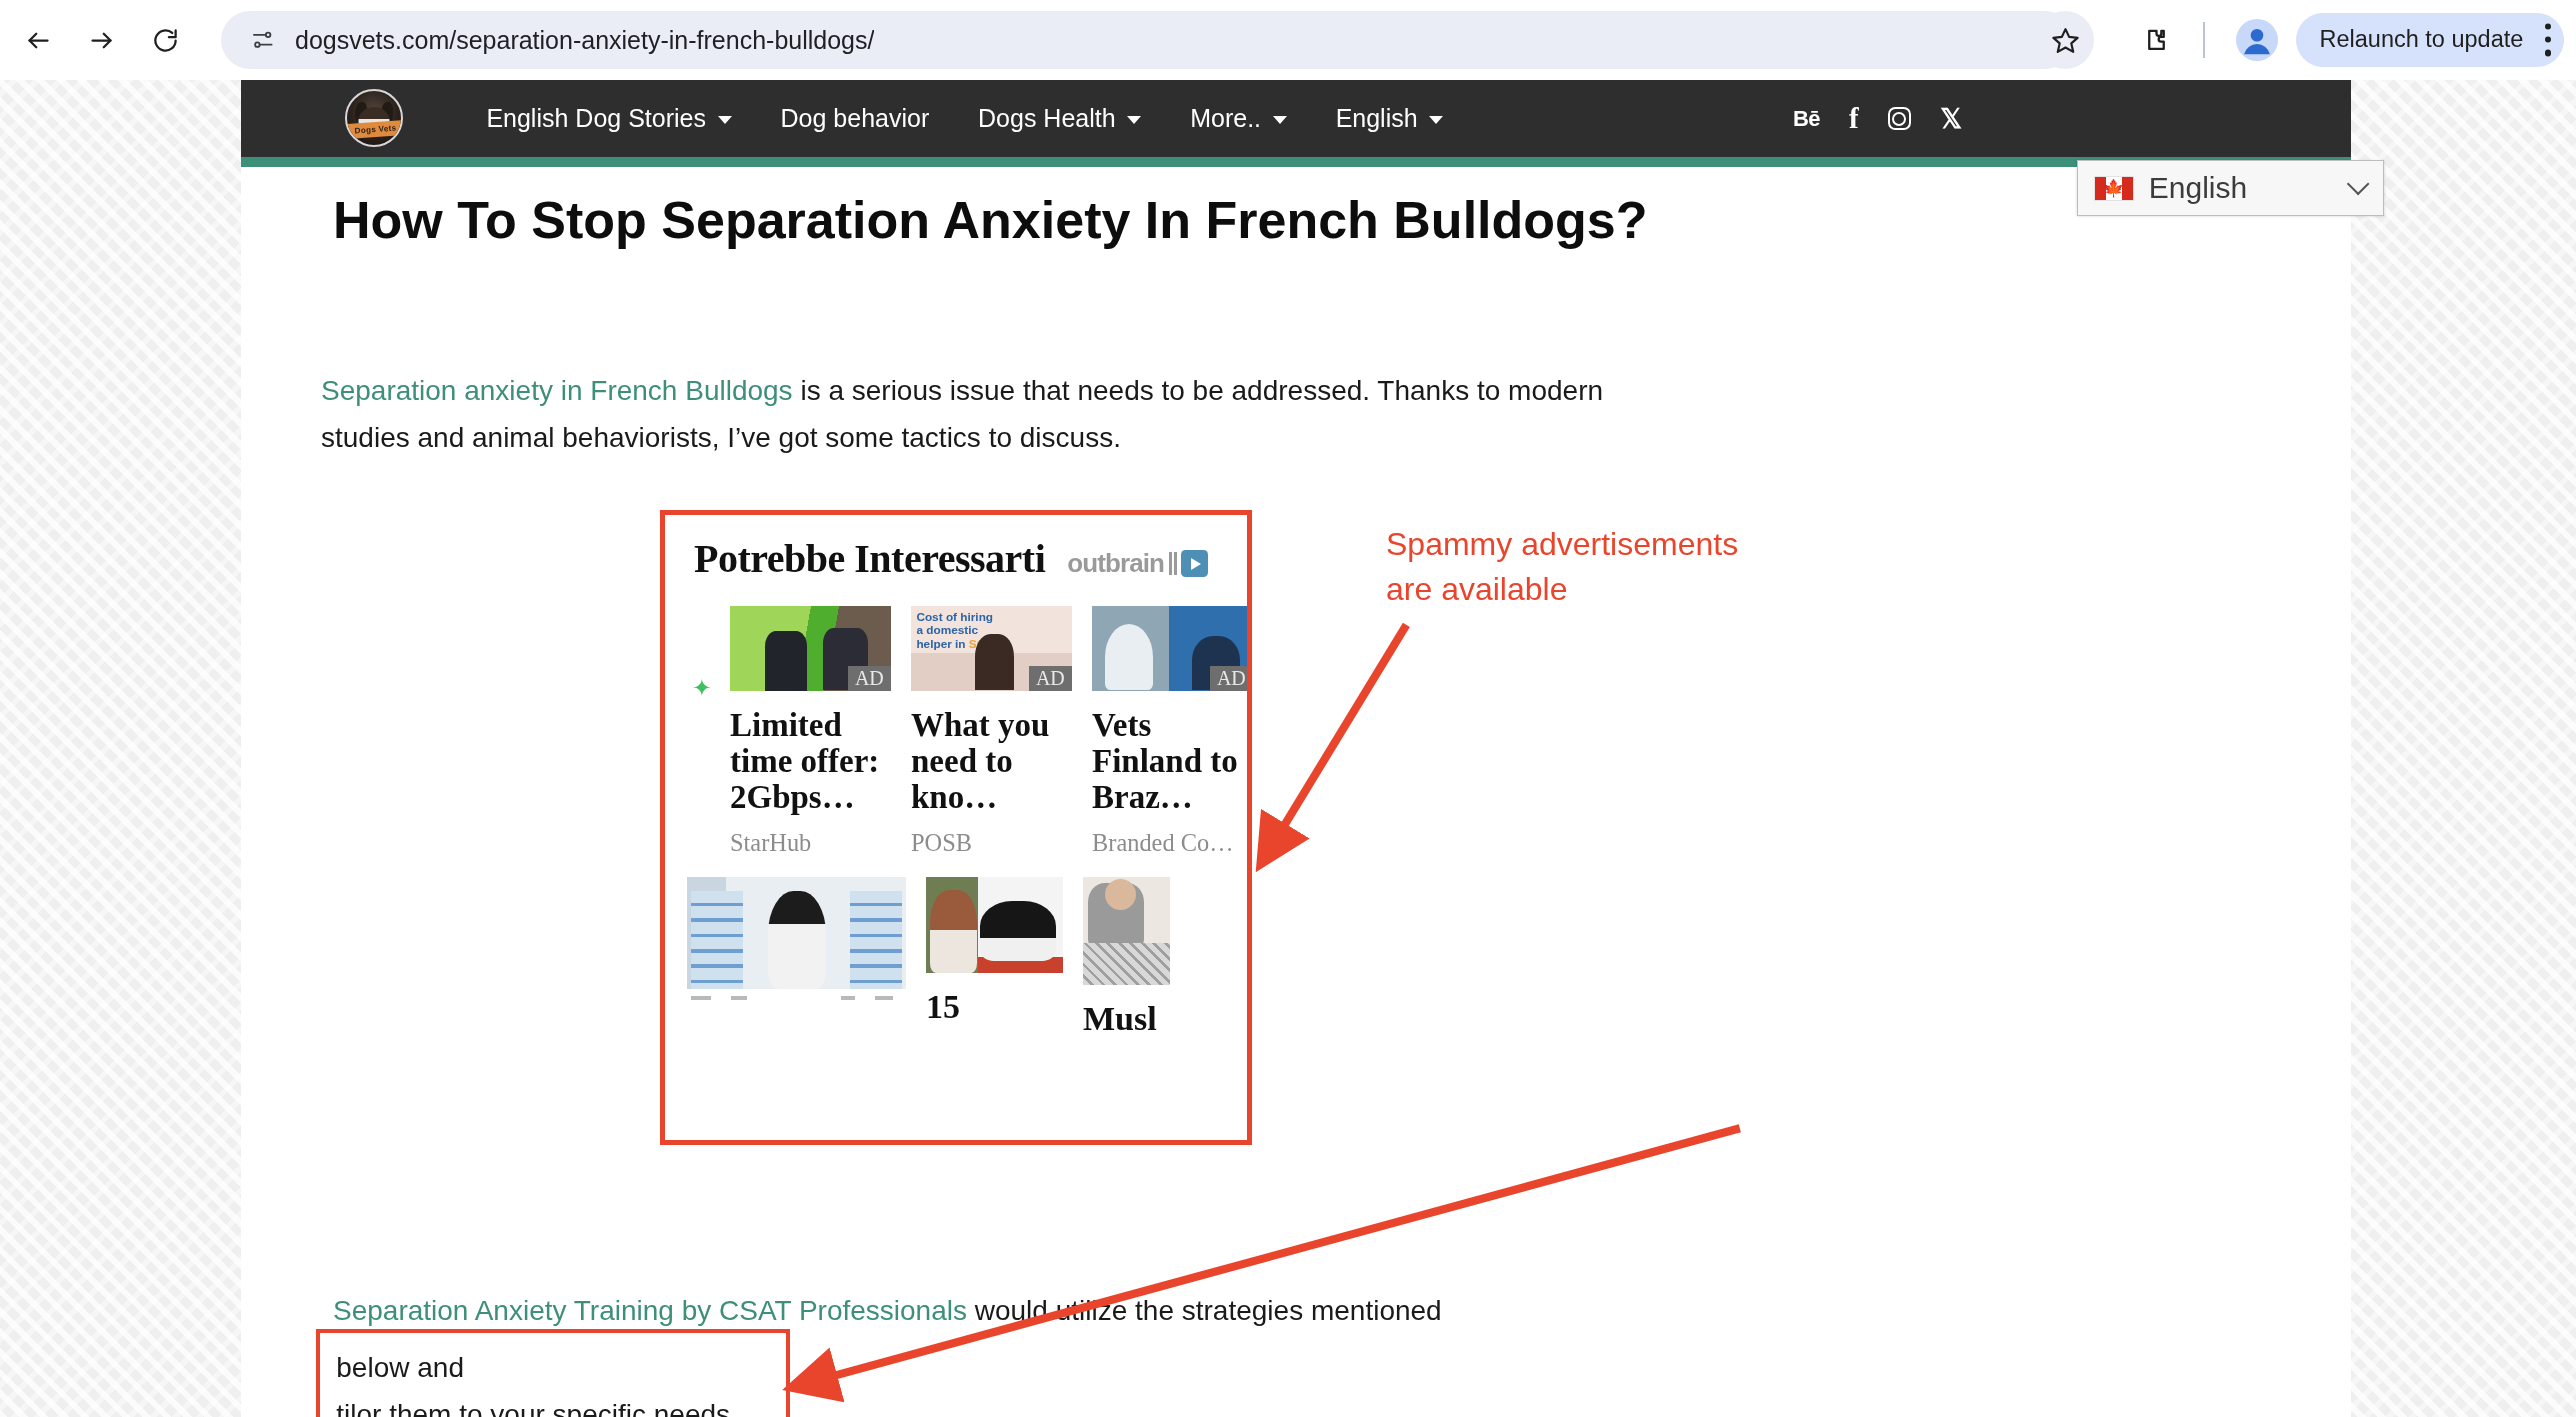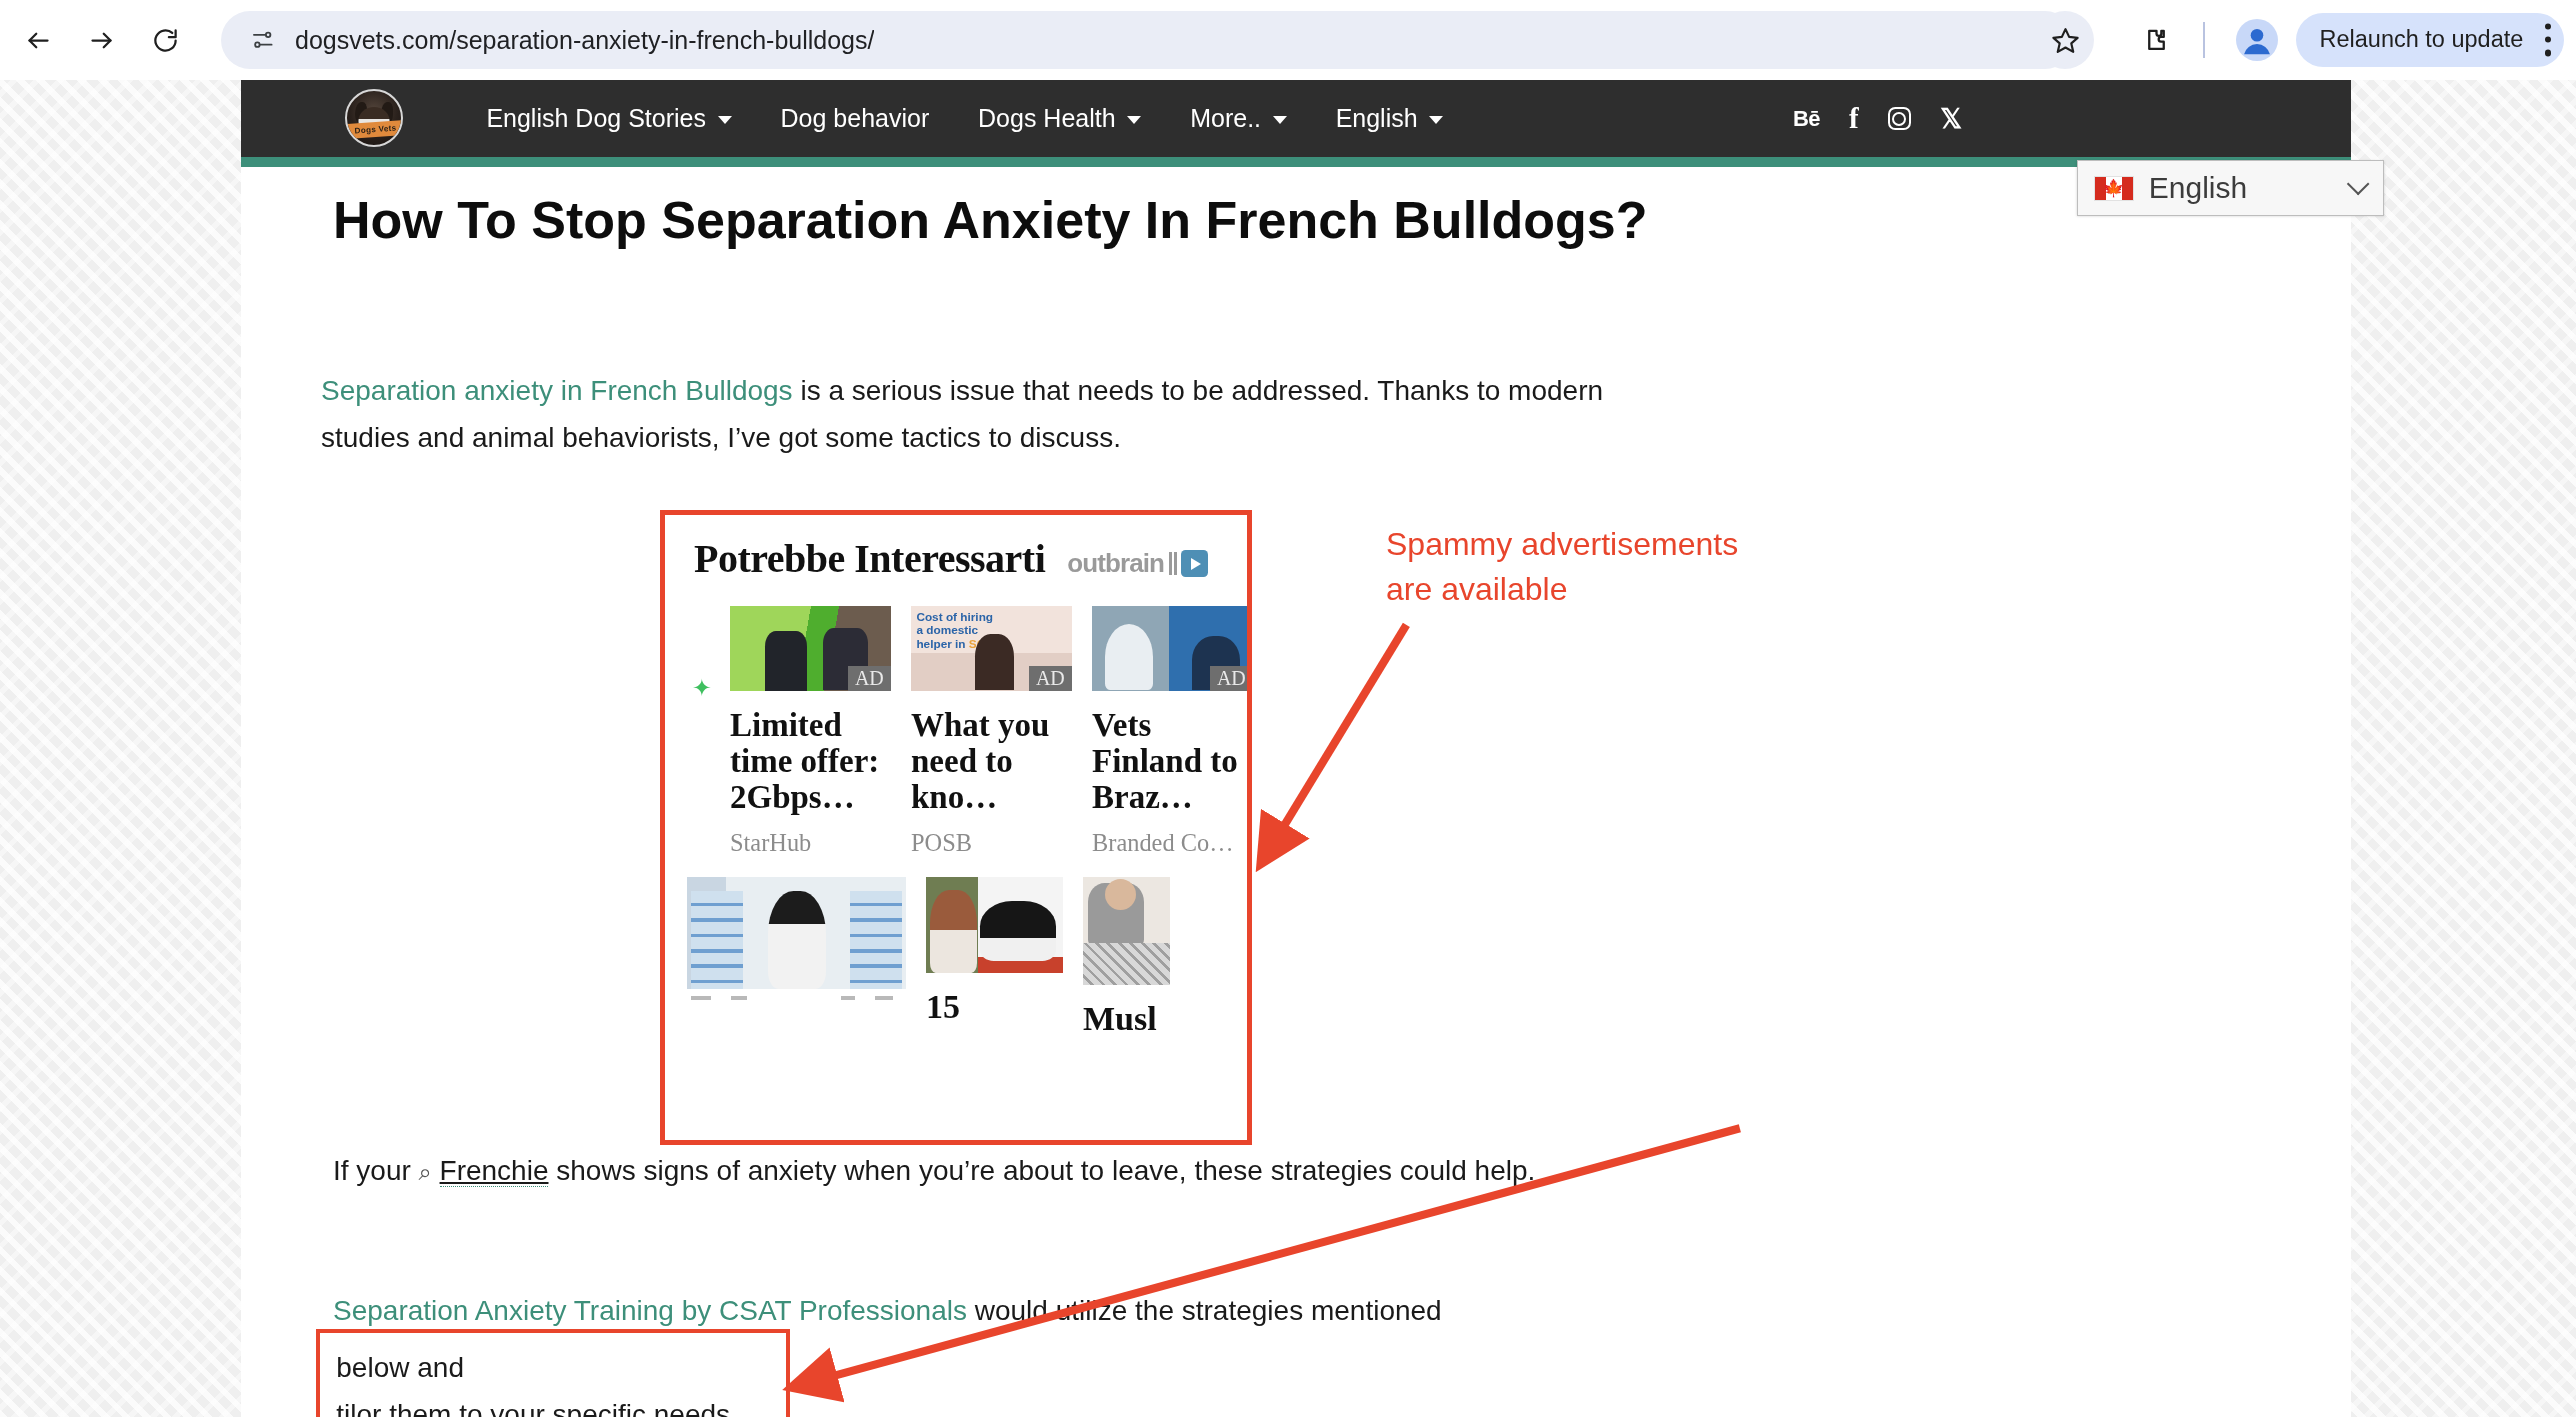--- a/index.html
+++ b/index.html
@@ -383,23 +383,20 @@
 
       <div class="article"></div>
     </div>
 
     <h1 class="h1">How To Stop Separation Anxiety In French Bulldogs?</h1>
 
     <p class="para p1">
       <span class="lnk">Separation anxiety in French Bulldogs</span><span> is a serious issue that needs to be addressed. Thanks to modern studies and animal behaviorists, I’ve got some tactics to discuss.</span>
     </p>
 
-    <p class="para p2">
-      <span>If your </span><span class="search-glyph">⌕</span> <span class="dotted-link">Frenchie</span><span> shows signs of anxiety when you’re about to leave, these strategies could help.</span>
-    </p>
 
     <p class="para p3">
       <span class="lnk">Separation Anxiety Training by CSAT Professionals</span><span> would utilize the strategies mentioned</span>
     </p>
 
     <div class="typo-box">
       <div class="typo-line">below and</div>
       <div class="typo-line">tilor them to your specific needs</div>
     </div>
 

